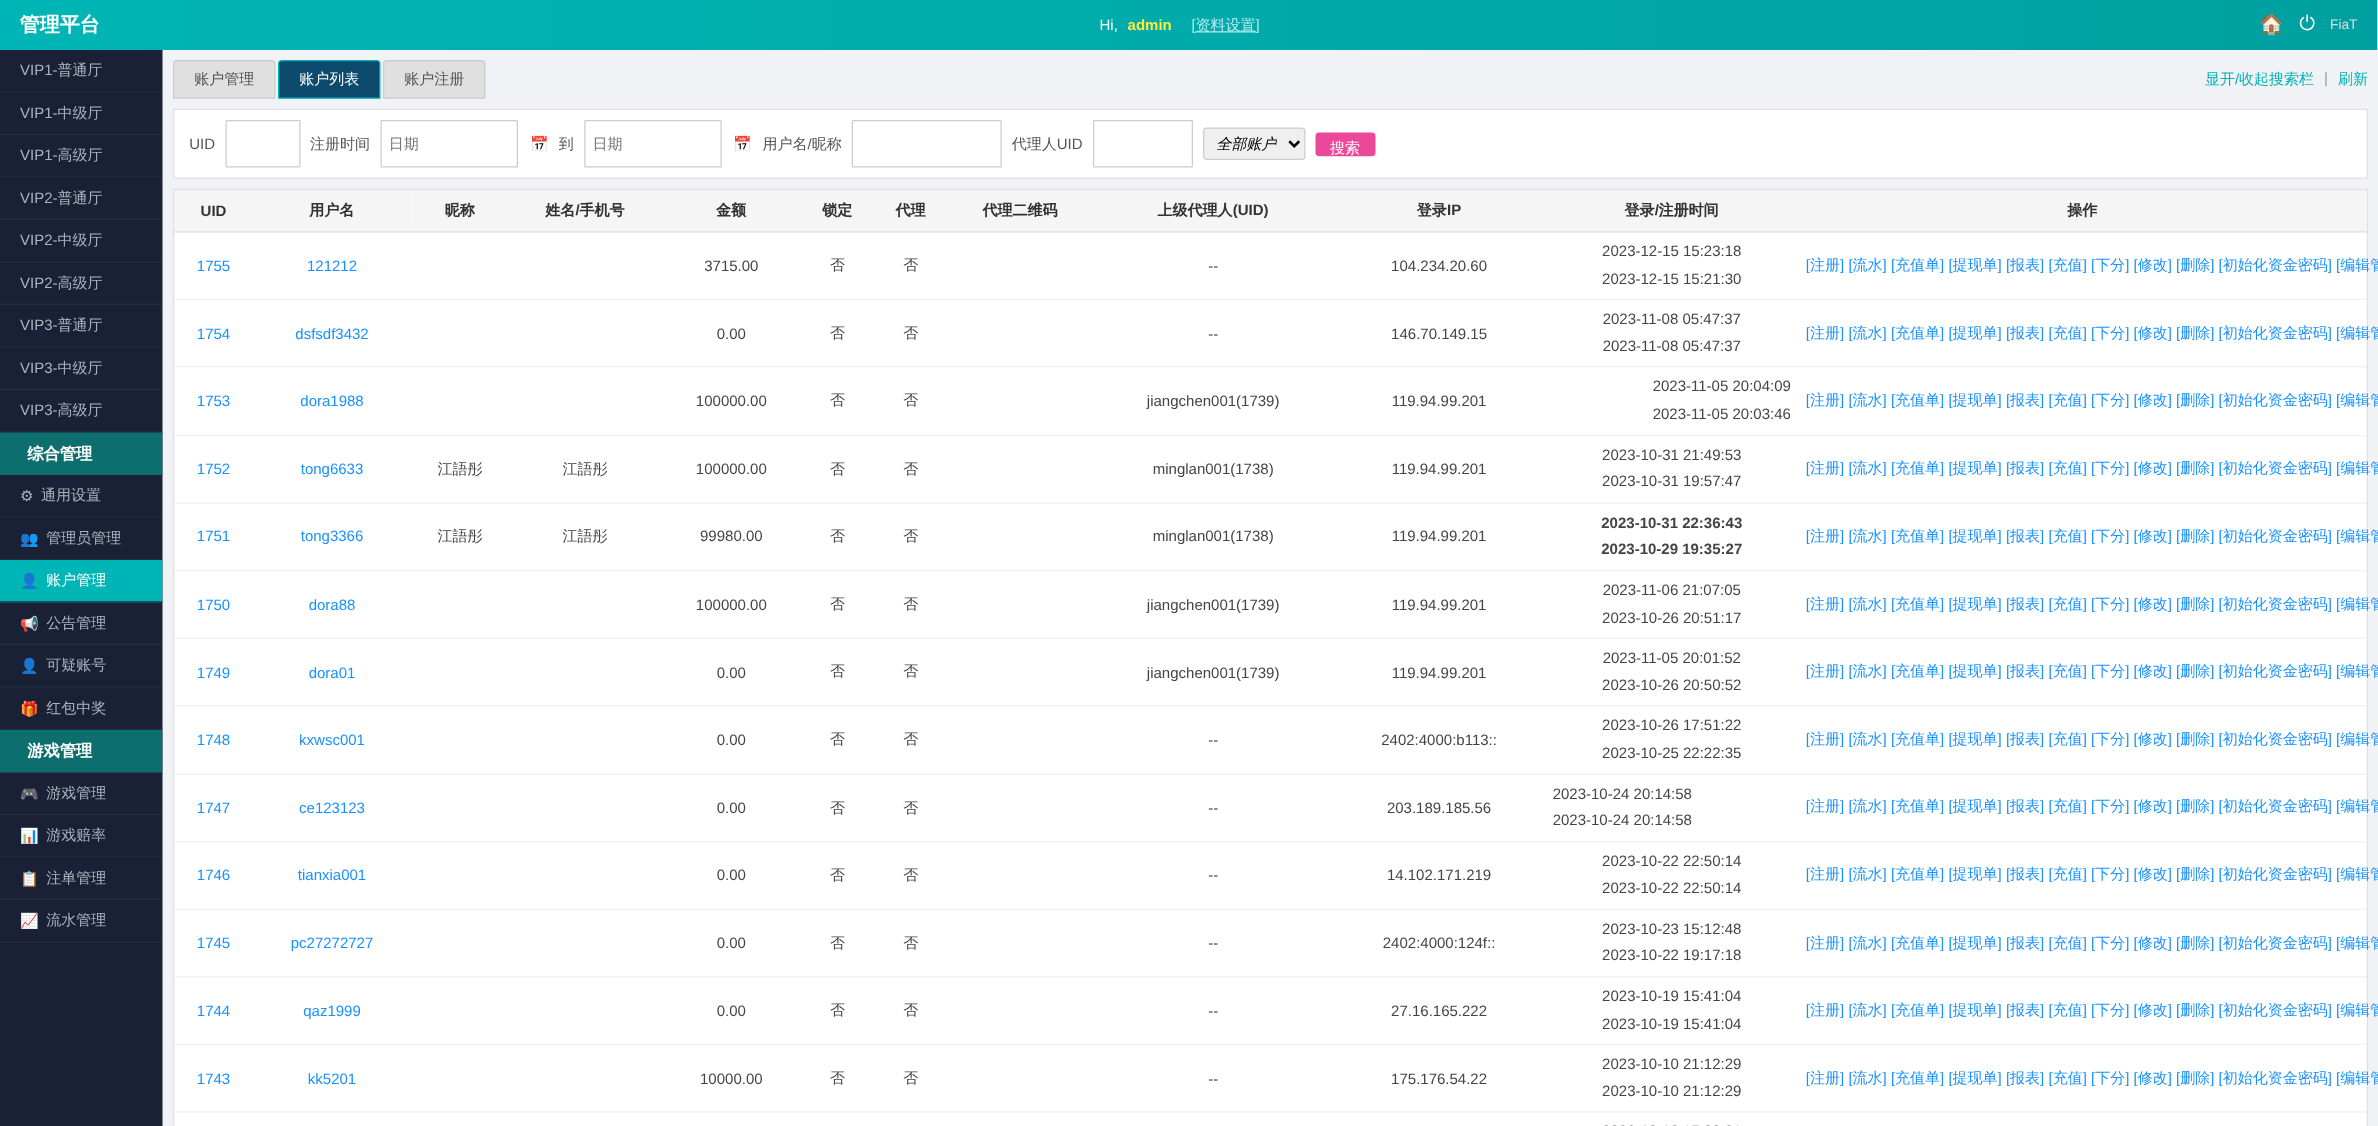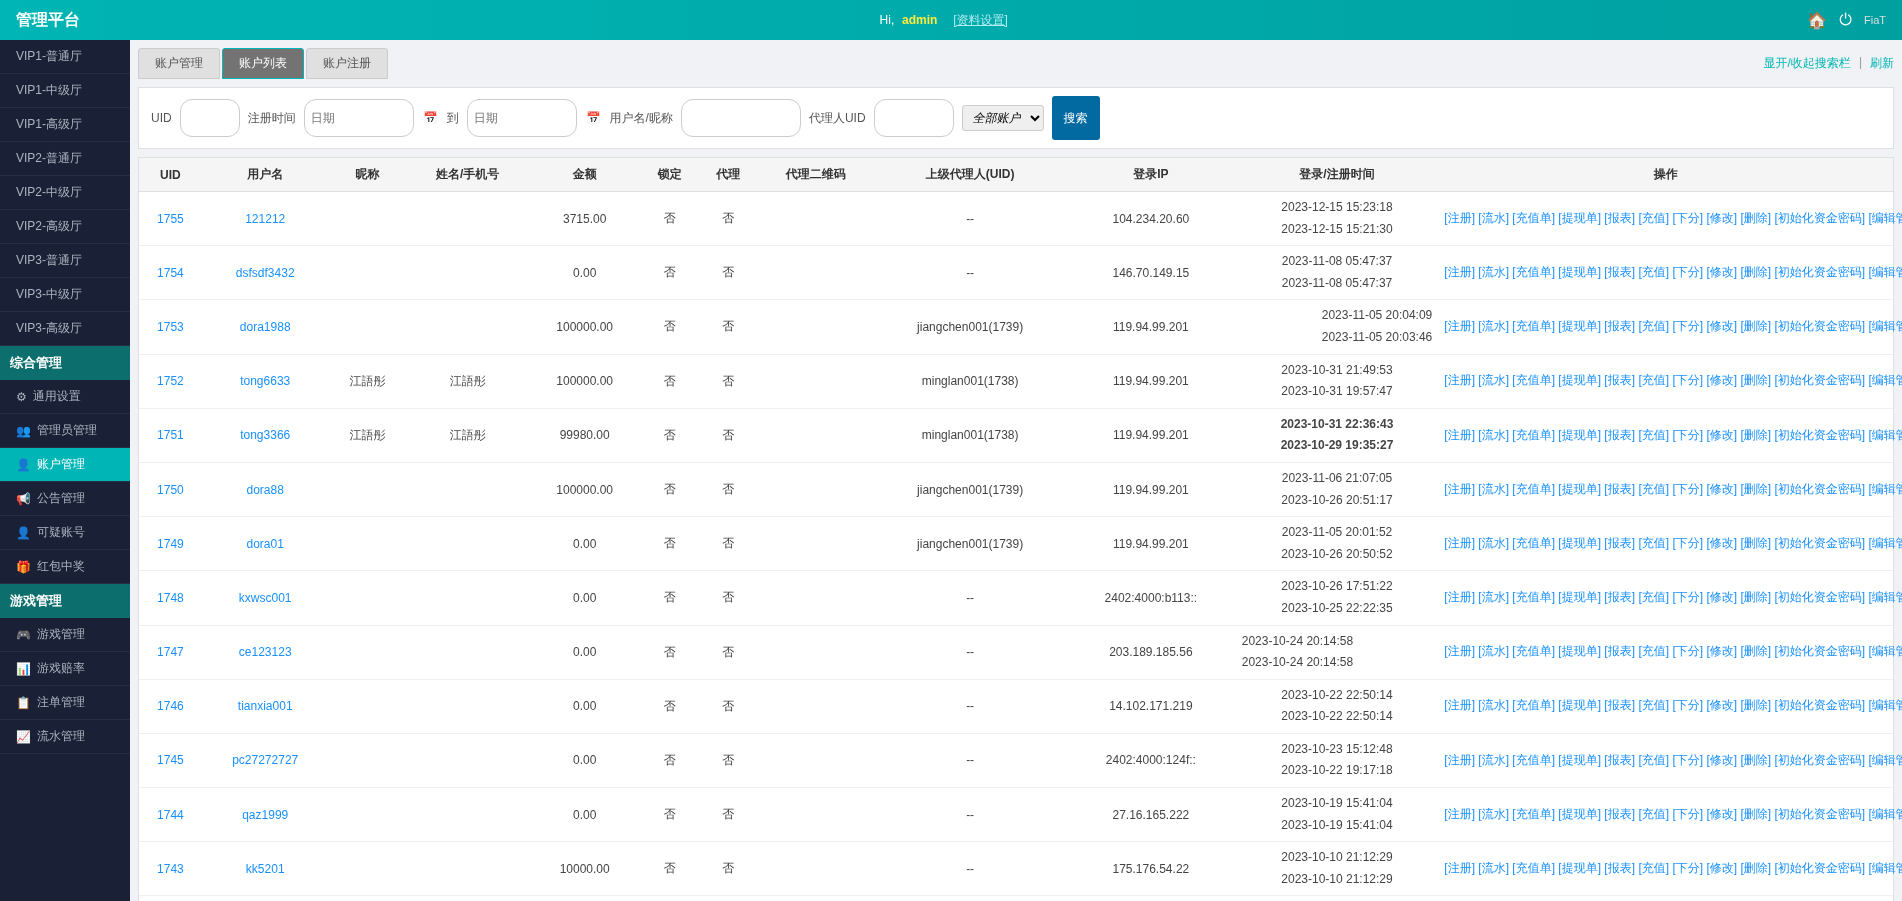--- a/index.html
+++ b/index.html
@@ -37,79 +37,79 @@
       color: #aab4be;
       cursor: pointer;
       display: flex;
       align-items: center;
       gap: 6px;
       border-bottom: 1px solid #252d45;
     }
     .sidebar-section-title {
       background: #0d6e6e;
       color: white;
-      padding: 8px 10px;
+      padding: 8px 22px;
       font-size: 13px;
       font-weight: bold;
     }
     .sidebar-item.highlighted { background: #00b5b5; color: white; }
 
     
     .main { flex: 1; overflow-y: auto; padding: 8px; background: #f0f2f5; }
 
     
     .tabs { display: flex; gap: 2px; margin-bottom: 8px; align-items: center; }
     .tab {
       padding: 6px 16px;
       background: #e0e0e0;
       cursor: pointer;
       border-radius: 3px 3px 0 0;
       border: 1px solid #ccc;
       color: #555;
     }
-    .tab.active { background: #737373; color: white; border-color: #00b5b5; }
+    .tab.active { background: #0c4a6e; color: white; border-color: #00b5b5; }
     .tab-actions { margin-left: auto; display: flex; gap: 8px; color: #00b5b5; cursor: pointer; font-size: 12px; }
 
     
     .filter-bar {
       background: white;
       padding: 8px 12px;
       border: 1px solid #e0e0e0;
       margin-bottom: 8px;
       display: flex;
       align-items: center;
       gap: 8px;
       flex-wrap: wrap;
     }
     .filter-bar label { color: #555; white-space: nowrap; }
     .filter-bar input[type="text"] {
       border: 1px solid #ccc;
       padding: 18px 6px;
       height: 22px;
-      border-radius: 12px;
+      border-radius: 1px;
       width: 80px;
     }
     .filter-bar input.date-input { width: 110px; }
     .filter-bar select {
       border: 1px solid #ccc;
       padding: 3px 6px;
       height: 26px;
       border-radius: 3px;
       font-style: italic;
     }
     .date-sep { color: #555; }
     .cal-icon { color: #888; cursor: pointer; margin-left: 2px; }
     .search-btn {
-      background: #0369a1;
+      background: #ec4899;
       color: white;
       border: none;
       padding: 4px 12px;
       border-radius: 3px;
       cursor: pointer;
-      height: 44px;
+      height: 19px;
     }
 
     
     .table-wrap { background: white; border: 1px solid #e0e0e0; }
     table { width: 100%; border-collapse: collapse; }
     thead tr { background: #f5f5f5; }
     th {
       padding: 8px 6px;
       border-bottom: 1px solid #e0e0e0;
       color: #333;

